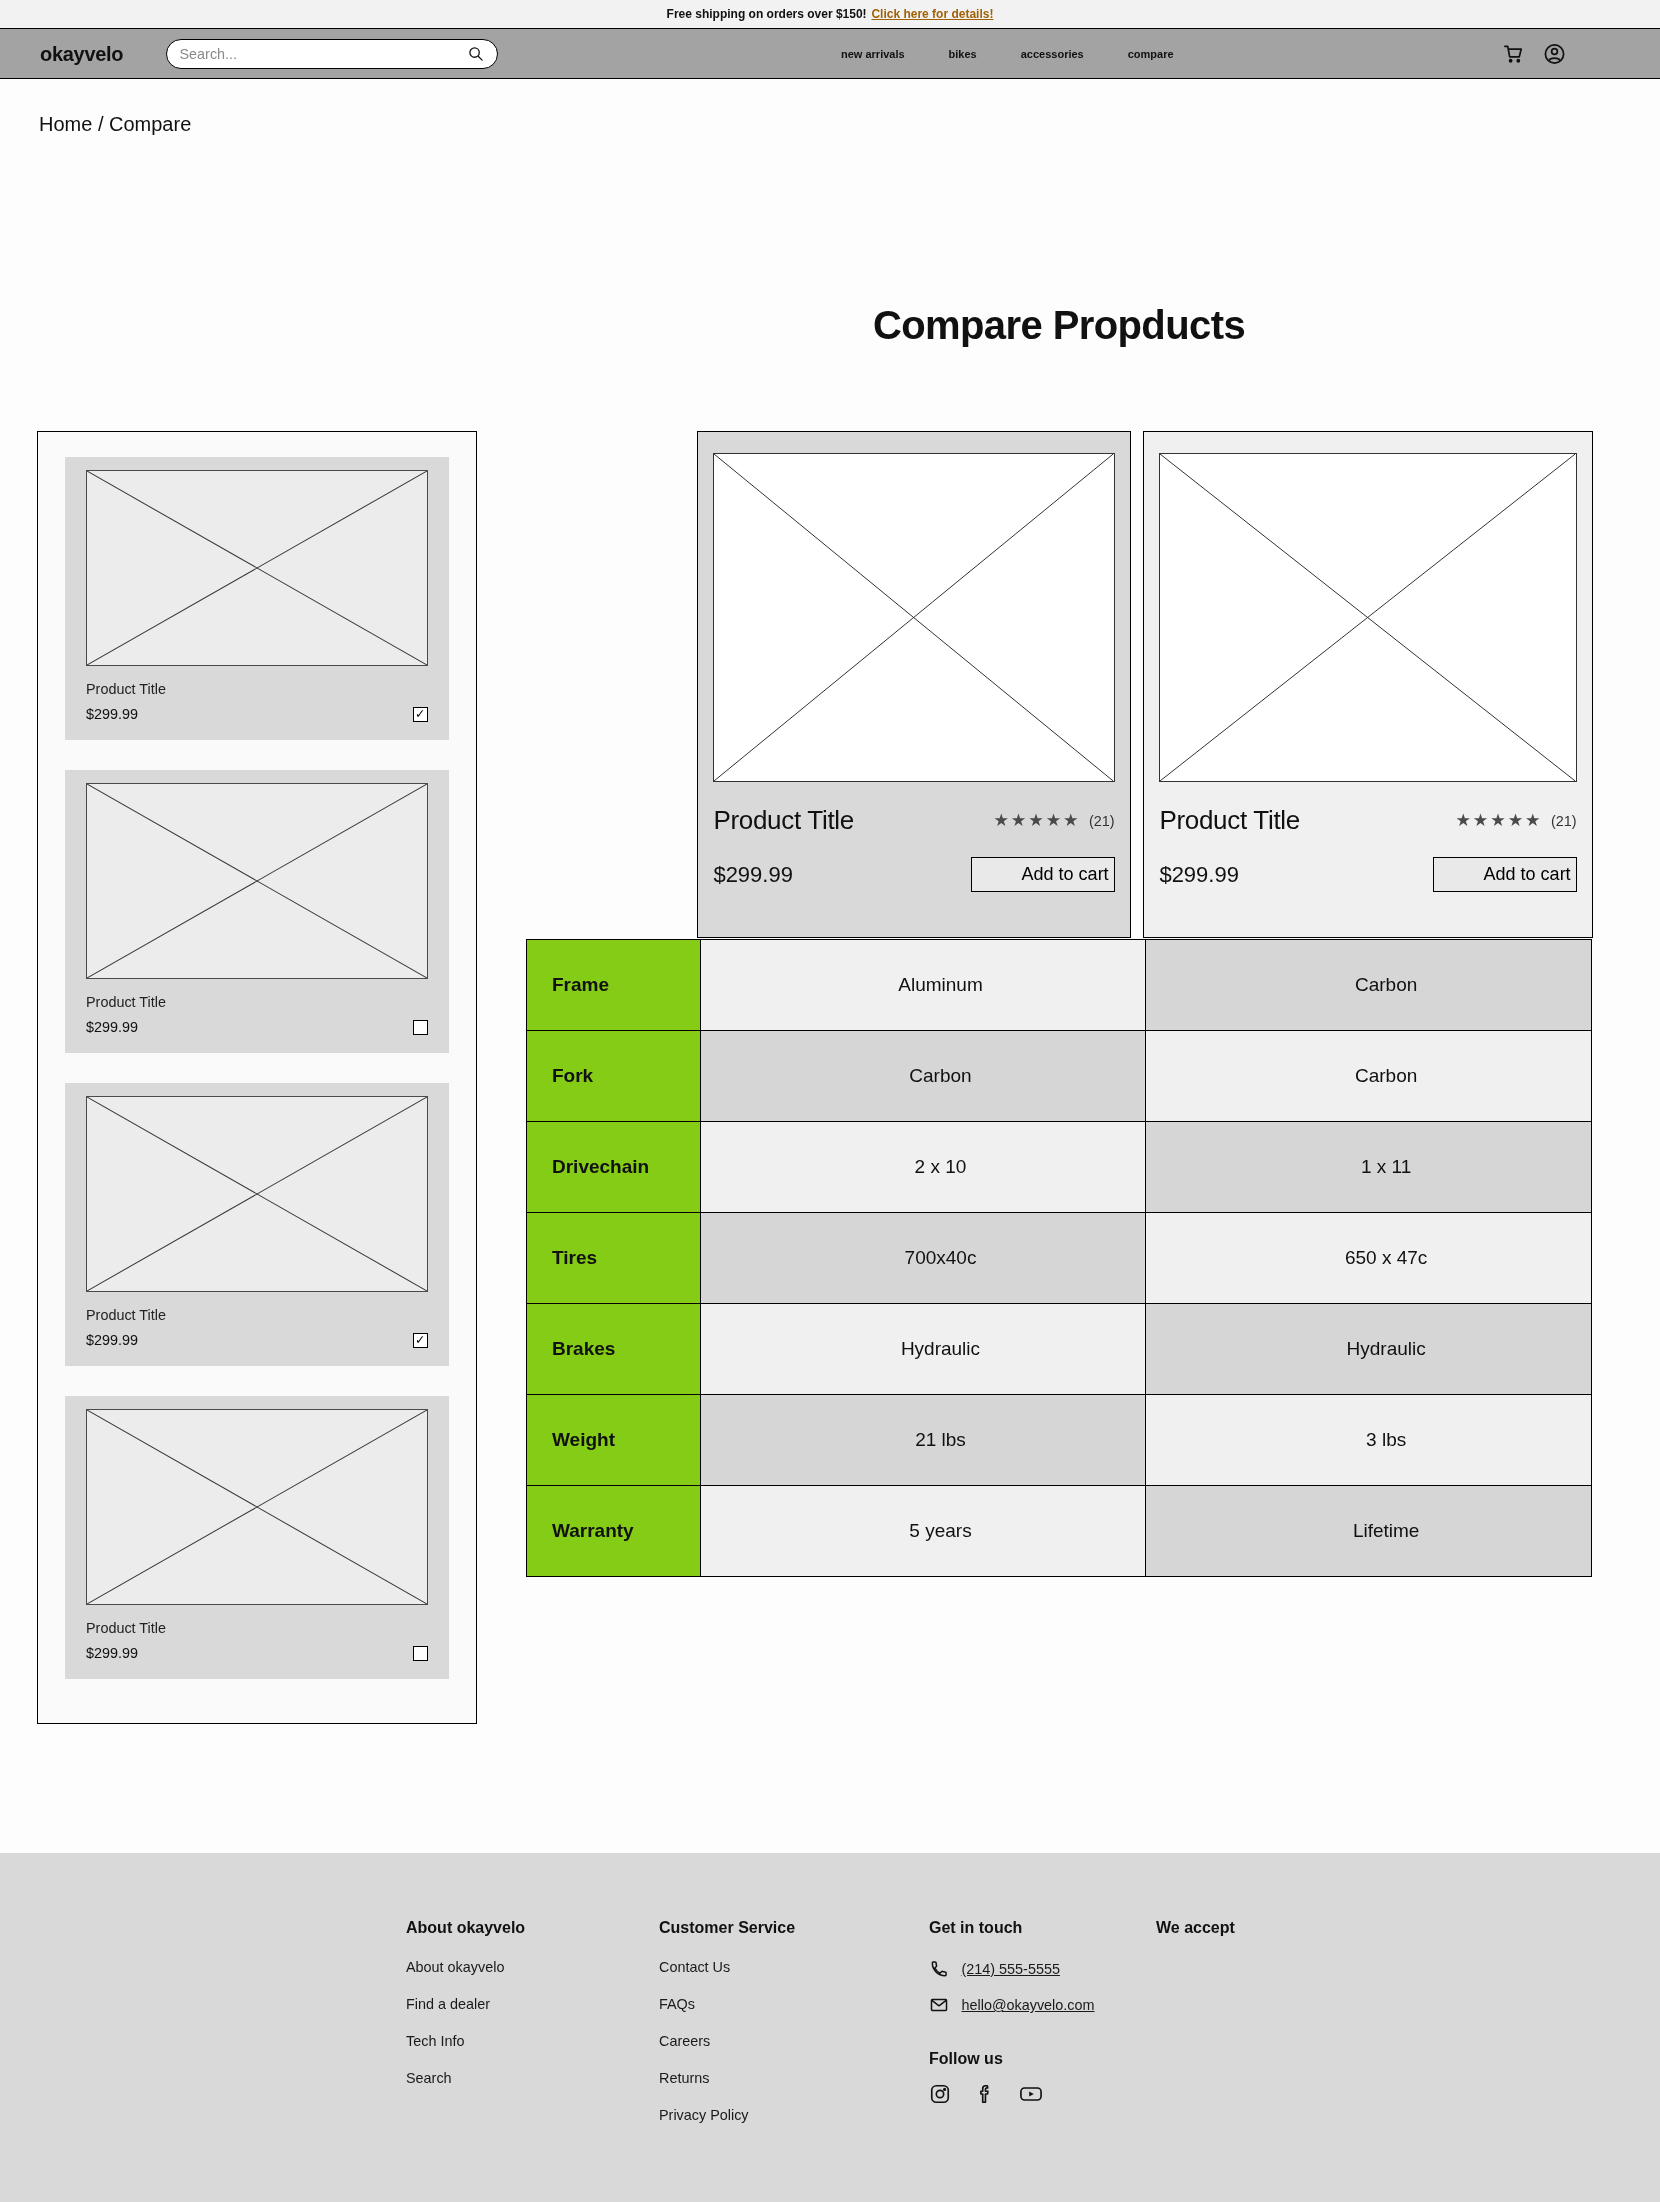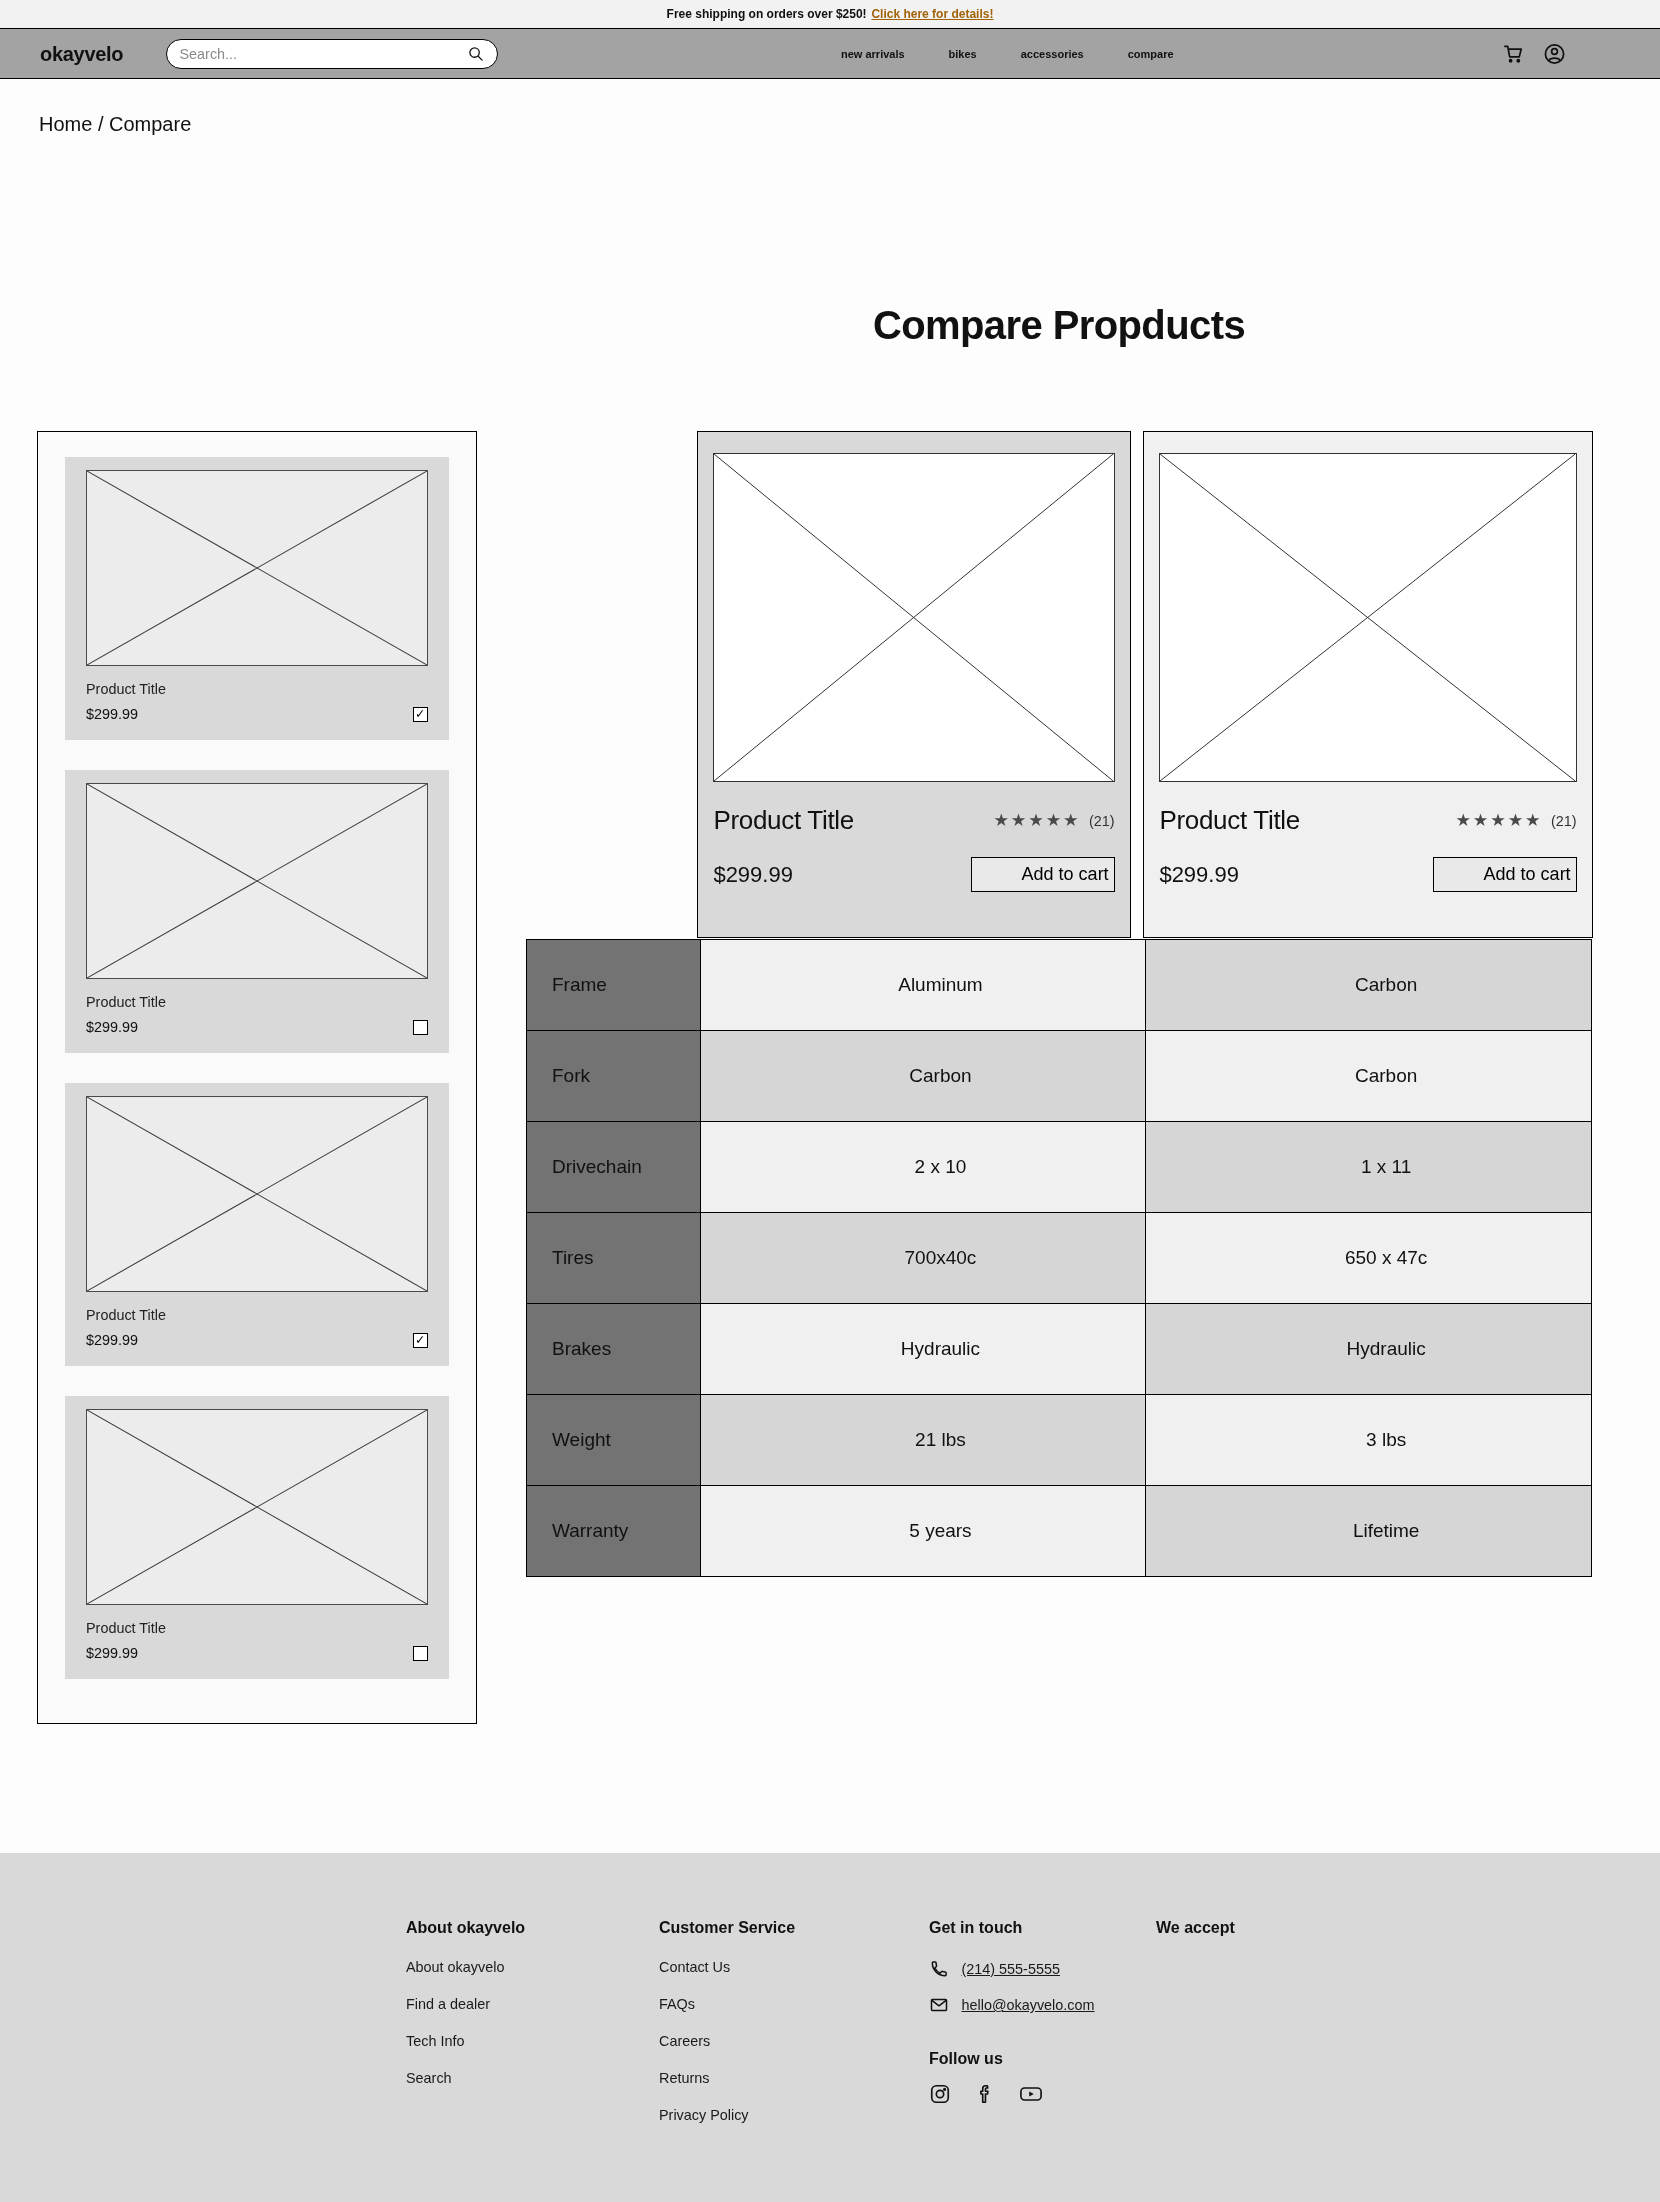--- a/index.html
+++ b/index.html
@@ -65,21 +65,21 @@
   .cc-count { font-size:14.4px; color:#333; }
   .cc-price-row { display:flex; justify-content:space-between; align-items:center; margin-top:21px; }
   .cc-price { font-size:22px; font-weight:500; }
   .add-btn { width:144px; height:35px; background:#e9e9e9; border:1.9px solid #000;
              font-size:18px; font-family:inherit; cursor:pointer; display:flex;
              align-items:center; justify-content:center;padding-left:45px; }
 
   
   .compare-table { position:absolute; left:526px; top:939px; width:1066px; border-collapse:collapse; }
   .compare-table td { border:1px solid #000; height:91px; text-align:center; font-size:19px;padding-left:35px; }
-  .compare-table td.lab { width:174px; background:#737373; text-align:left; padding-left:25px; font-weight:400; }
+  .compare-table td.lab { width:174px; background:#84cc16; text-align:left; padding-left:25px; font-weight:700; }
   .compare-table td.v1 { width:448px; }
   .compare-table td.v2 { width:448px; }
   .compare-table tr:nth-child(odd)  td.v1 { background:#f0f0f0; }
   .compare-table tr:nth-child(odd)  td.v2 { background:#d6d6d6; }
   .compare-table tr:nth-child(even) td.v1 { background:#d6d6d6; }
   .compare-table tr:nth-child(even) td.v2 { background:#f0f0f0; }
 
   
   .footer { position:absolute; left:0; top:1853px; width:1660px; height:350px; background:#d9d9d9; }
   .fcol { position:absolute; top:66px; }
@@ -91,21 +91,21 @@
   .follow-head { font-size:16px; font-weight:700; margin-top:35px; margin-bottom:14.4px; }
   .social-row { display:flex; gap:23px; align-items:center; }
   .social-row svg { cursor:pointer; }
 </style>
 </head>
 <body>
 
 <div class="page">
 
   <div class="banner">
-    <span>Free shipping on orders over $250!</span>
+    <span>Free shipping on orders over $150!</span>
     <a class="banner-link">Click here for details!</a>
   </div>
 
   <header class="header">
     <div class="logo">okayvelo</div>
 
     <div class="search">
       <input type="text" placeholder="Search..." style="">
       <svg width="17.3" height="17.3" viewBox="0 0 24 24" class="icon-stroke">
         <circle cx="10.5" cy="10.5" r="6.5"></circle>

